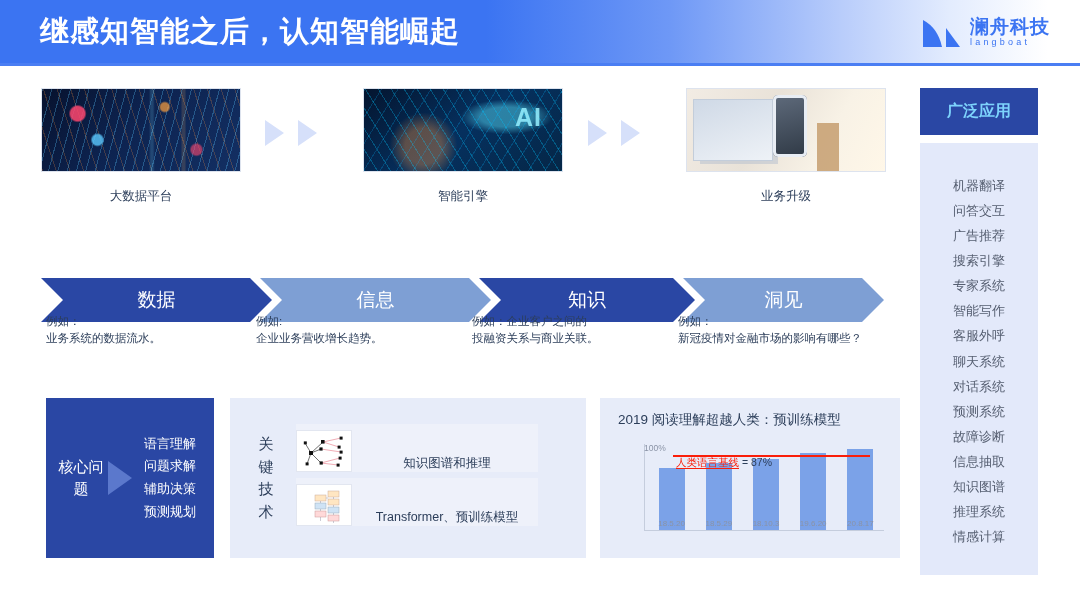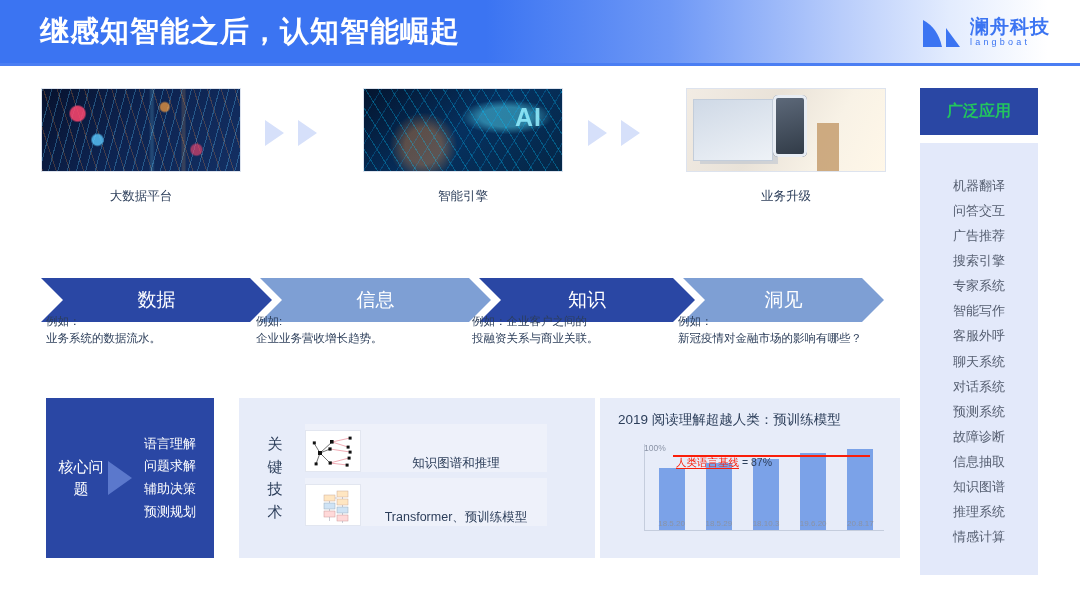--- a/index.html
+++ b/index.html
@@ -138,21 +138,21 @@
     width:0; height:0; margin:0 4px;
     border-top:17px solid transparent;
     border-bottom:17px solid transparent;
     border-left:24px solid #5b78cc;
   }
   .core-list { margin-left:8px; }
   .core-list div { color:#ffffff; font-size:13px; line-height:1.75; }
 
   .tech {
     position:absolute; left:230px; top:398px; width:356px; height:160px;
-    background:#e7ecf9; display:flex; align-items:center;margin-left:9px;
+    background:#e7ecf9; display:flex; align-items:center;
   }
   .tech-label {
     width:28px; margin-left:22px; color:#2c3e5a;
     font-size:15px; line-height:1.5; text-align:center;
   }
   .tech-rows { margin-left:16px; }
   .tech-row {
     display:flex; align-items:flex-end; width:242px; height:48px;
     background:#eef1fa; margin-bottom:6px;
   }
@@ -178,21 +178,21 @@
   .baseline { position:absolute; left:55px; top:32px; width:197px; height:2px; background:#fa1e0a; }
   .baseline-label {
     position:absolute; left:58px; top:12px; font-size:10.5px; white-space:nowrap;
   }
   .baseline-label b { color:#fa1e0a; font-weight:normal; border-bottom:1px solid #fa1e0a; }
   .baseline-label i { color:#2c3e5a; font-style:normal; }
 
   
   .side { position:absolute; left:920px; top:88px; width:118px; }
   .side-head {
-    height:47px; background:#2a47a4; color:#22c55e;
+    height:47px; background:#2a47a4; color:#7dd3fc;
     display:flex; align-items:center; justify-content:center;
     font-size:16px; font-weight:bold;
   }
   .side-body {
     margin-top:8px; background:#e3e9fa; padding:30px 0 26px;
     display:flex; flex-direction:column; align-items:center;
   }
   .side-body div { font-size:13px; color:#555e70; line-height:1.93; }
 </style>
 </head>

